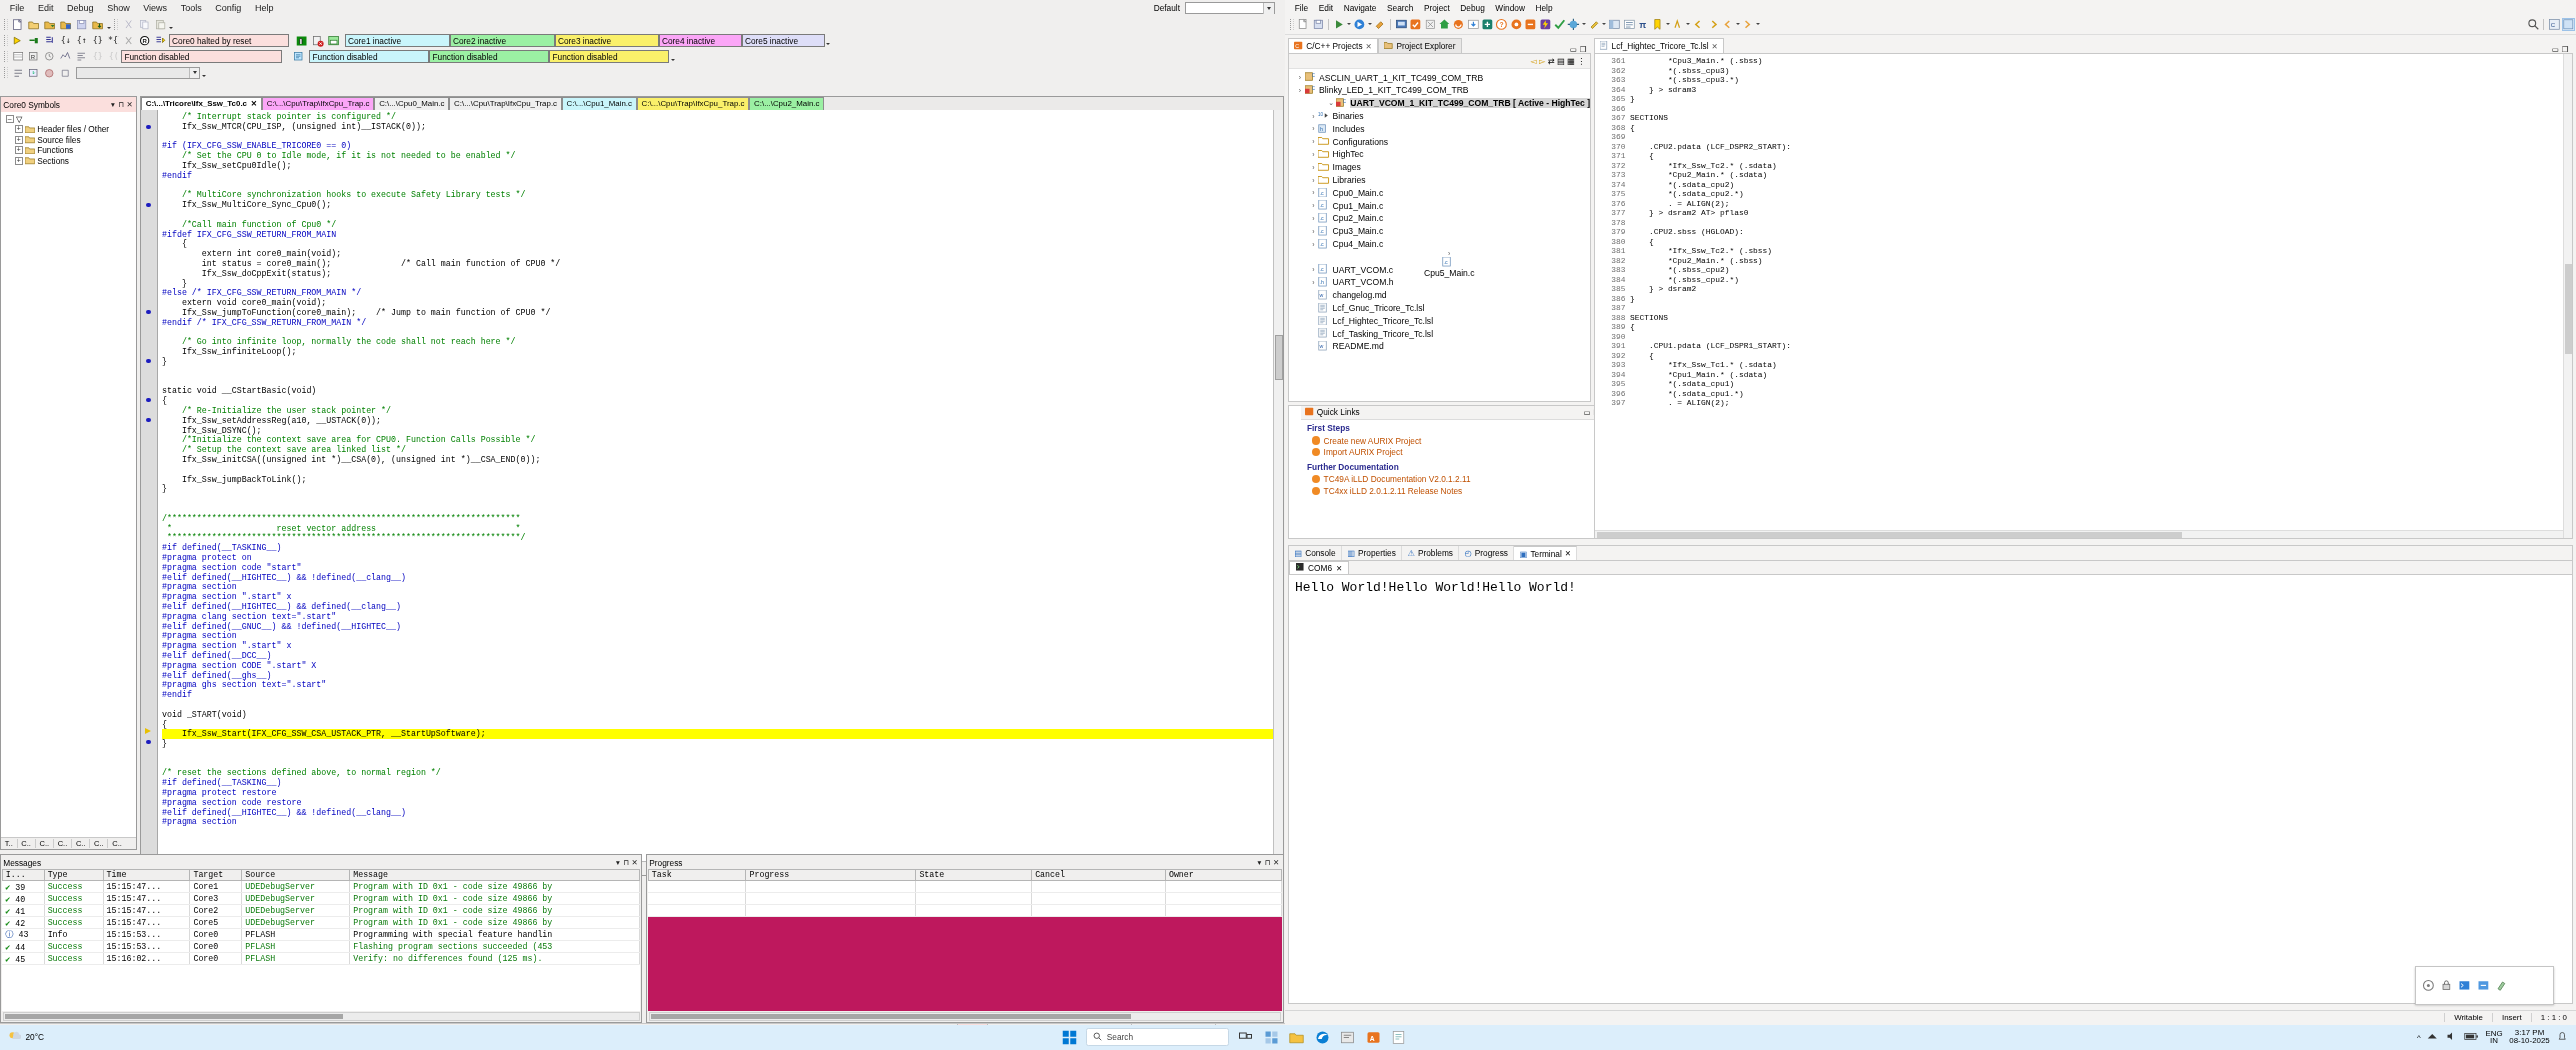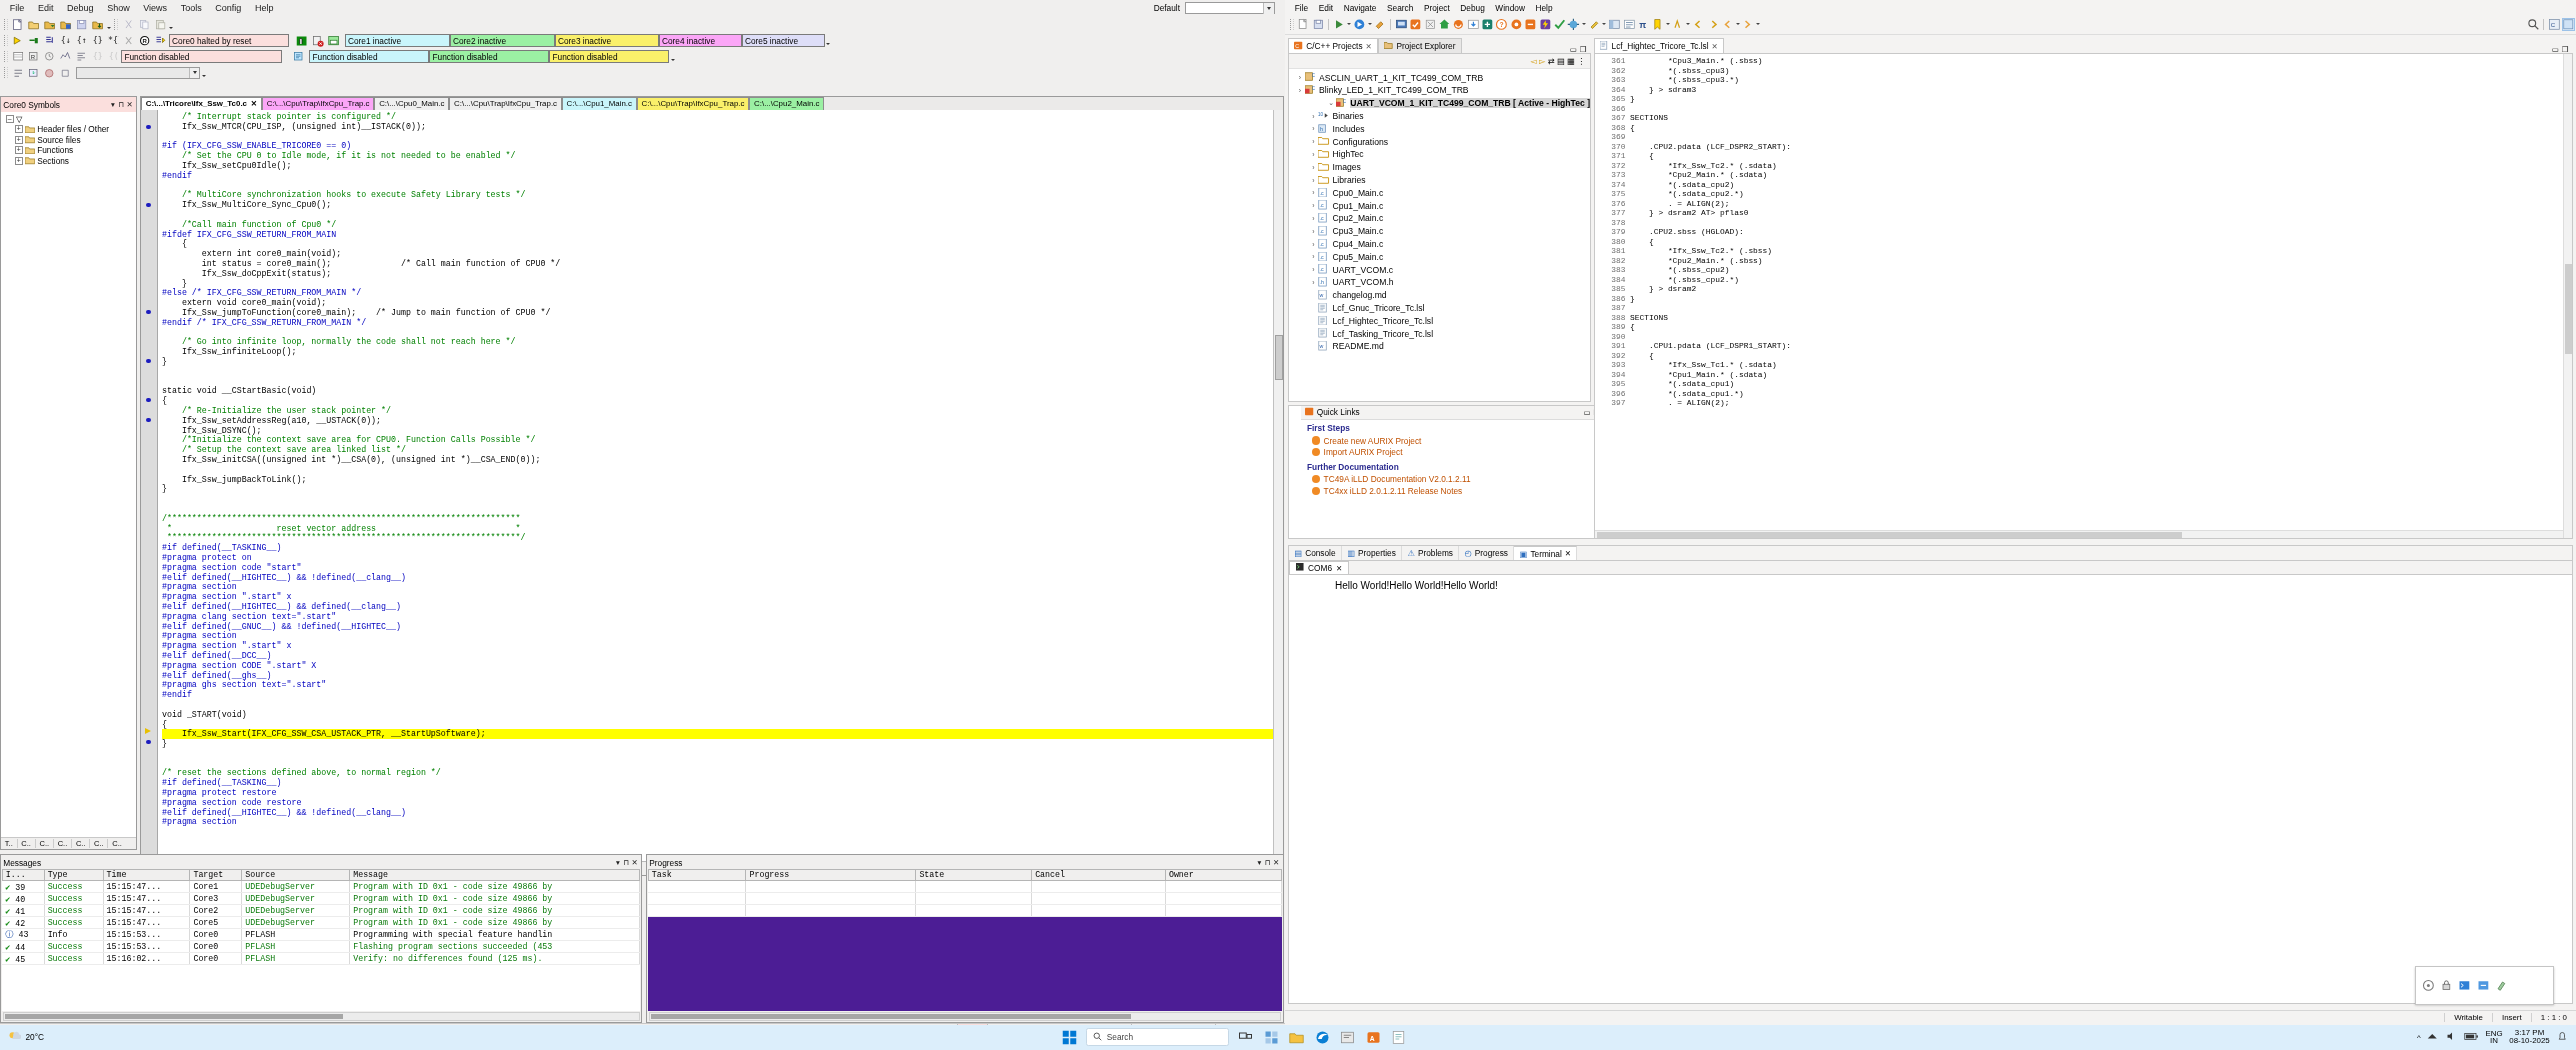--- a/index.html
+++ b/index.html
@@ -111,21 +111,21 @@
   .lslbody { position:absolute; left:0; right:0; top:16.5px; bottom:0; display:flex; background:#fff; overflow:hidden;}
   .lslnum { width:35px; text-align:right; padding:2.3px 4.5px 0 0; color:#6f6f6f; font-family:"Liberation Mono", monospace; font-size:7.9px; line-height:9.5px; background:#fff; white-space:pre; }
   .lsltext { flex:1; font-family:"Liberation Mono", monospace; font-size:7.9px; line-height:9.5px; padding-top:2.3px; white-space:pre; }
 
   #consoleArea { position:absolute; left:3px; top:545px; right:3px; height:480px; background:#fff; border:0.8px solid #c8c8c8; }
   #consoleTabs { display:flex; align-items:center; height:15px; background:#f4f3f2; border-bottom:0.8px solid #c8c8c8; }
   .ctab { display:flex; align-items:center; gap:3px; height:14.3px; padding:0 5.3px; font-size:8.3px; border-right:0.8px solid #dcdcdc;}
   .ctab.active { background:#fff; border-top:0.8px solid #c8c8c8; }
   #termTabs { display:flex; align-items:center; height:14.3px; background:#f4f3f2; border-bottom:0.8px solid #c8c8c8; }
   .termtab { display:flex; align-items:center; gap:3.8px; padding:0 6px; height:13.5px; font-size:8.3px; background:#fff; border:0.8px solid #c8c8c8; border-bottom:none; }
-  .termbody { font-family:Liberation Sans, sans-serif; font-size:10px; padding:4.5px 6px; color:#000; white-space:pre-wrap;margin-left:40px; }
+  .termbody { font-family:Liberation Mono, monospace; font-size:13px; padding:4.5px 6px; color:#000; white-space:pre-wrap; }
 
   
   #floatBar { position:absolute; right:22.5px; bottom:45px; width:139px; height:39px; background:#fff; border:0.8px solid #c5c5c5; box-shadow:0 0.8px 2.3px rgba(0,0,0,.22); display:flex; align-items:center; gap:5.3px; padding:0 6.8px; }
   #floatBar .fb { width:12.8px; height:12.8px; }
 
   
   #taskbar { position:absolute; left:0; bottom:0; width:2576px; height:25.5px; background:#dceefb; display:flex; align-items:center; }
   #taskbar .weather { display:flex; align-items:center; gap:4.5px; padding:0 7.5px; font-size:8.3px; }
   #tbCenter { flex:1; display:flex; align-items:center; gap:7.5px; }
   .tbi { width:18px; height:18px; display:flex; align-items:center; justify-content:center; }
@@ -591,21 +591,21 @@
       </div>
   </div>
 
   <div id="progPane">
     <div class="paneTitle">
       <span class="tl">Progress</span>
       <span class="tbtn">▾</span>
       <span class="tbtn">⊓</span>
       <span class="tbtn">✕</span>
     </div>
-    <div style="position:absolute;left:0.8px;right:0.8px;top:13.5px;bottom:11.3px;overflow:hidden;background:#4c1d95;">
+    <div style="position:absolute;left:0.8px;right:0.8px;top:13.5px;bottom:11.3px;overflow:hidden;background:#be185d;">
       <table class="grid">
         <thead>
             <tr id="progHead">
               <th>Task</th>
               <th>Progress</th>
               <th>State</th>
               <th>Cancel</th>
               <th>Owner</th>
             </tr>
           </thead>
@@ -923,21 +923,21 @@
           <span class="lbl">Cpu3_Main.c</span>
         </div>
         <div class="pr" style="padding-left: 16.5px;">
           <span class="tw">›</span>
           <span class="ic"><svg width="11.3" height="9.8" viewBox="0 0 15 13" style="font-size:11.5px">
               <rect x="1" y="0" width="10" height="12" fill="#fff" stroke="#6f93bb"></rect>
               <text x="2" y="9" font-size="7" fill="#2b6cb0">.c</text>
             </svg></span>
           <span class="lbl">Cpu4_Main.c</span>
         </div>
-        <div class="pr" style="padding-left: 16.5px;">
+        <div class="pr" style="padding-left: 16.5px; flex-direction: column;">
           <span class="tw">›</span>
           <span class="ic"><svg width="11.3" height="9.8" viewBox="0 0 15 13" style="font-size:11.5px">
               <rect x="1" y="0" width="10" height="12" fill="#fff" stroke="#6f93bb"></rect>
               <text x="2" y="9" font-size="7" fill="#2b6cb0">.c</text>
             </svg></span>
           <span class="lbl">Cpu5_Main.c</span>
         </div>
         <div class="pr" style="padding-left: 16.5px;">
           <span class="tw">›</span>
           <span class="ic"><svg width="11.3" height="9.8" viewBox="0 0 15 13" style="font-size:11.5px">

